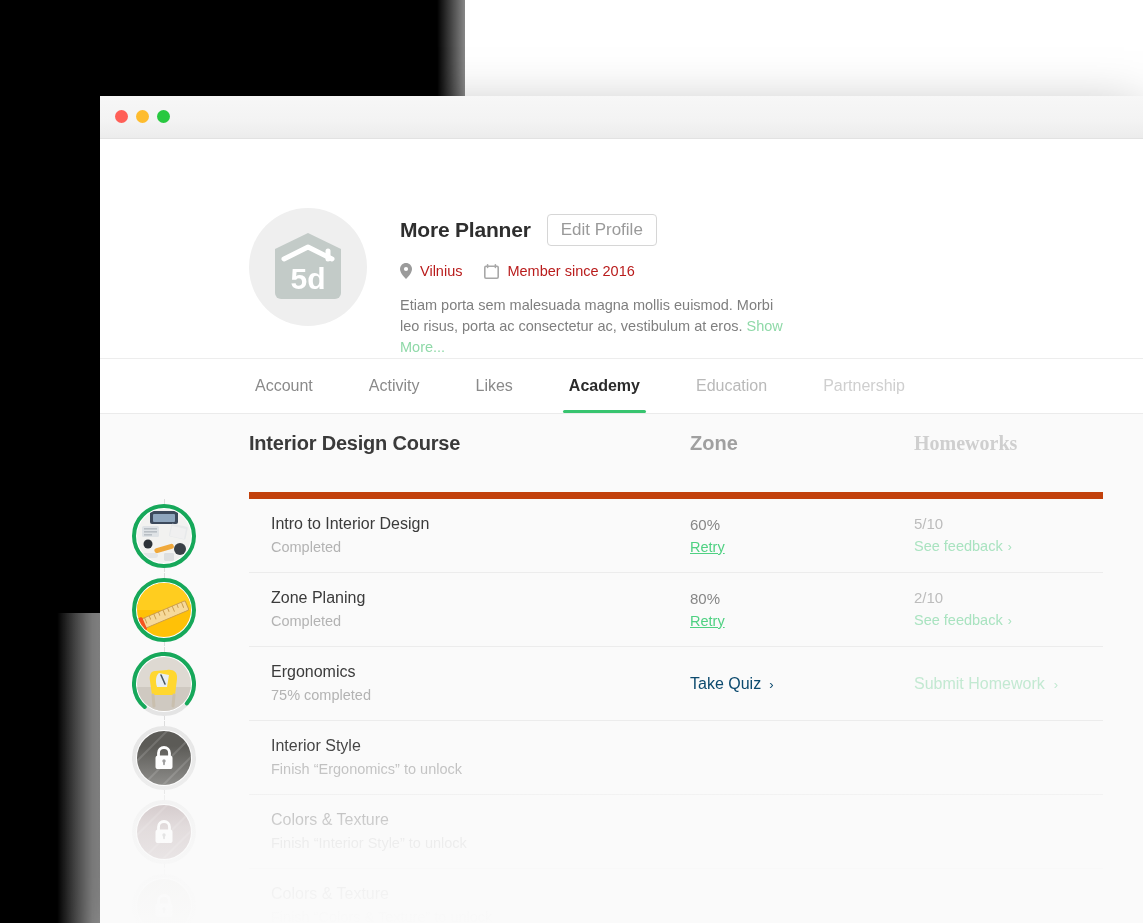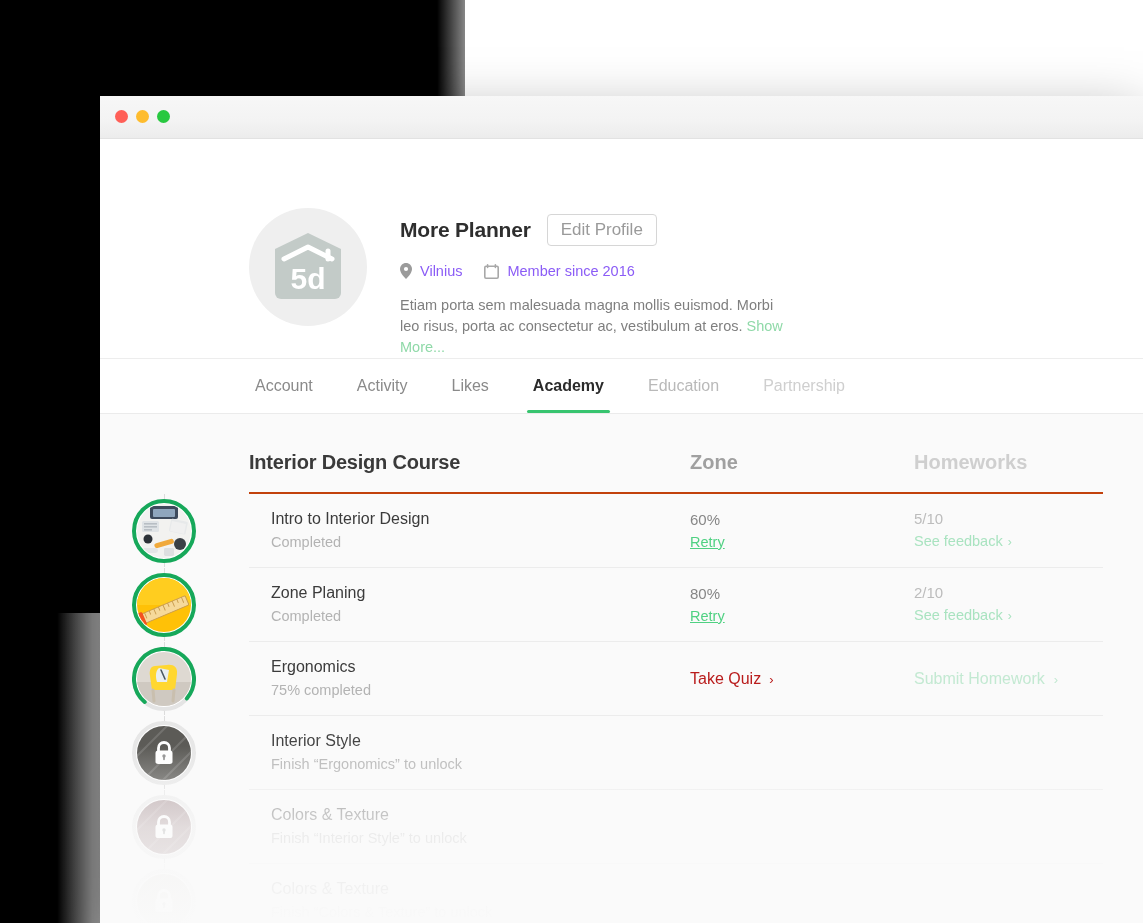--- a/index.html
+++ b/index.html
@@ -123,21 +123,21 @@
     background: #fff;
     cursor: pointer;
     line-height: 1;
   }
   .meta-row {
     display: flex;
     align-items: flex-start;
     gap: 22px;
     margin-top: 17px;
     font-size: 14.5px;
-    color: #8b5cf6;
+    color: #b91c1c;
   }
   .meta-item { display: flex; align-items: center; gap: 8px; }
   .meta-item svg { display:block; }
 
   .bio {
     margin-top: 16px;
     font-size: 14.5px;
     line-height: 21px;
     color: #7f7f7f;
     max-width: 392px;
@@ -149,21 +149,21 @@
 
   
   .tabs {
     position: relative;
     height: 54px;
     background: #ffffff;
     border-bottom: 1px solid #ebebeb;
     padding-left: 149px;
     display: flex;
     align-items: stretch;
-    gap: 4px;
+    gap: 16px;
   }
   .tab {
     position: relative;
     display: flex;
     align-items: center;
     padding: 0 20px;
     font-size: 16px;
     color: #8a8a8a;
     cursor: pointer;
     white-space: nowrap;
@@ -192,43 +192,44 @@
   }
   .sheet {
     position: absolute;
     left: 0; right: 0; top: 0;
     padding-left: 149px;
     padding-right: 40px;
   }
 
   .thead {
     display: flex;
-    align-items: center;
+    align-items: flex-start;
     height: 60px;
     padding-top: 18px;
-    border-bottom: 2px solid #c2410c;
+    border-bottom: 7px solid #c2410c;
     box-sizing: content-box;
   }
   .th-course {
     font-size: 20px;
     font-weight: bold;
     color: #3a3a3a;
     width: 441px;
     letter-spacing: -0.2px;
   }
   .th-quiz {
     font-size: 20px;
     font-weight: bold;
     color: #a0a0a0;
     width: 224px;
   }
   .th-hw {
     font-size: 20px;
     font-weight: bold;
     color: #cfcfcf;
+    font-family: Liberation Serif, serif;
   }
 
   .row {
     position: relative;
     display: flex;
     align-items: center;
     height: 73px;
     border-bottom: 1px solid #ececec;
   }
   .row:last-child { border-bottom: none; }
@@ -315,21 +316,21 @@
     font-size: 14.5px;
     color: #4fd182;
     text-decoration: underline;
     line-height: 20px;
     margin-top: 2px;
     cursor: pointer;
     display: inline-block;
   }
   .q-action {
     font-size: 16px;
-    color: #b91c1c;
+    color: #0c4a6e;
     cursor: pointer;
     white-space: nowrap;
   }
   .q-action .chev { margin-left: 8px; font-size: 13px; }
 
   .c-hw { flex: 1; }
   .hw-count {
     font-size: 15px;
     color: #bcbcbc;
     line-height: 20px;

